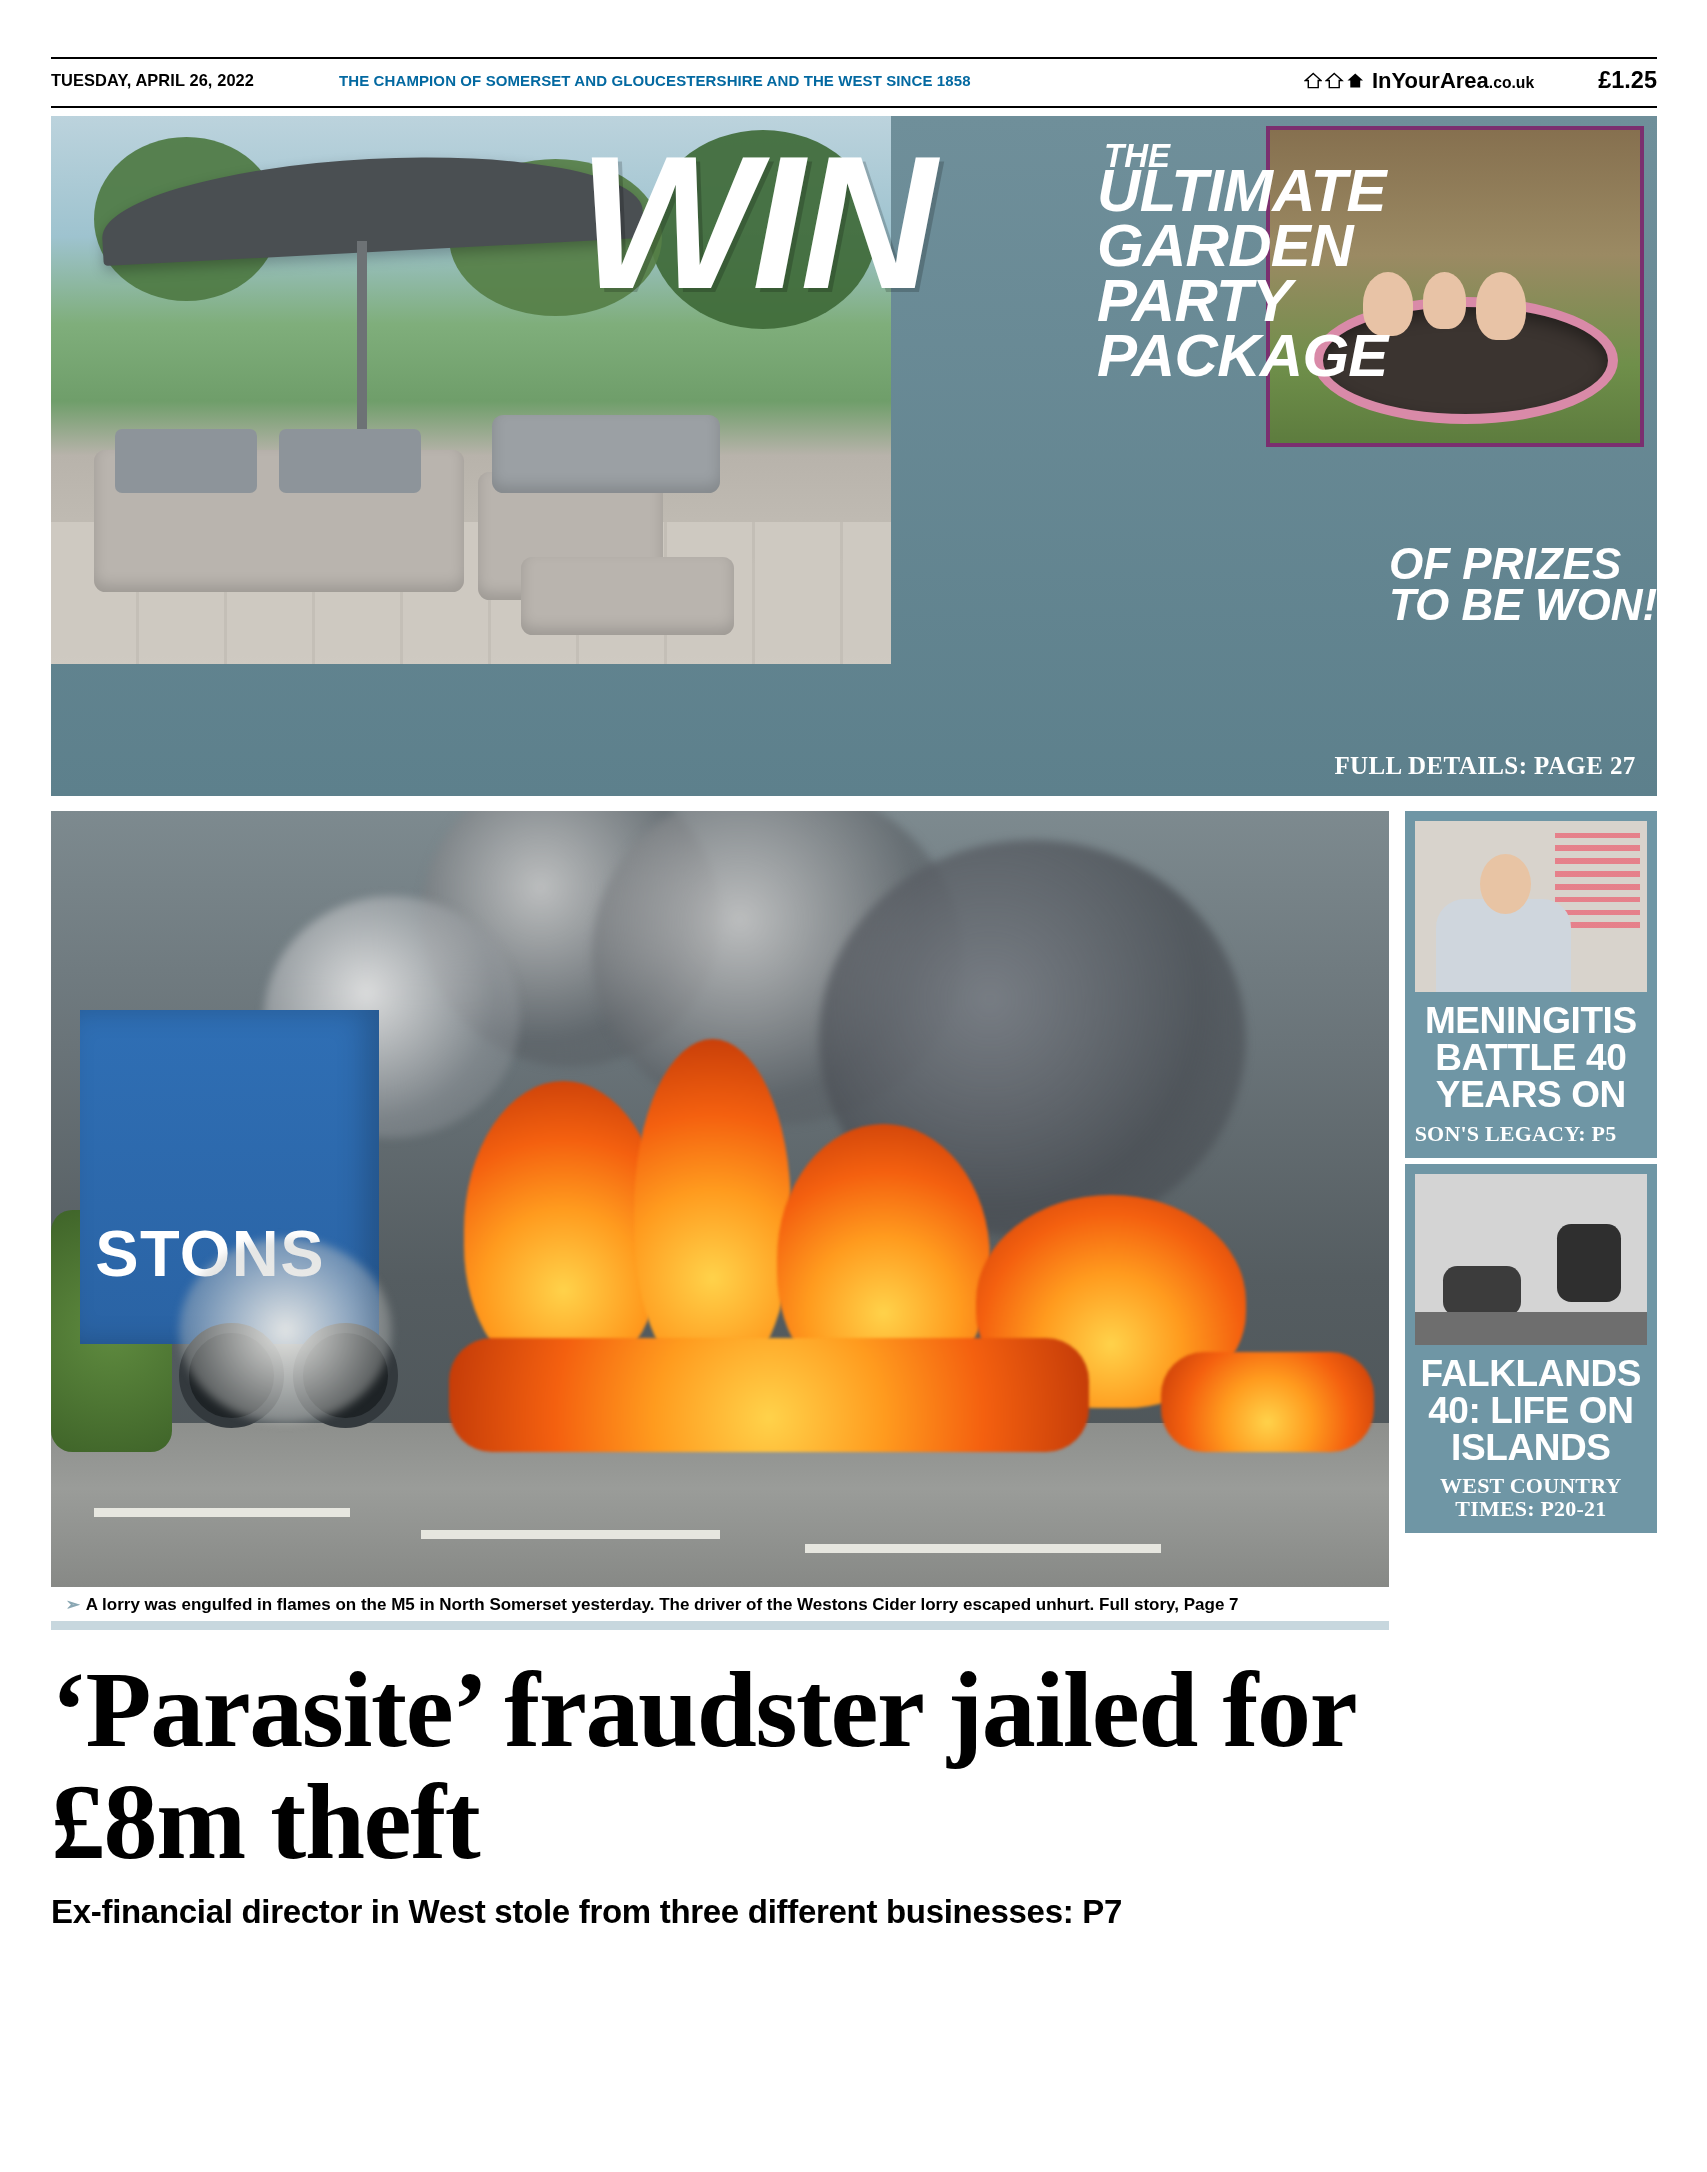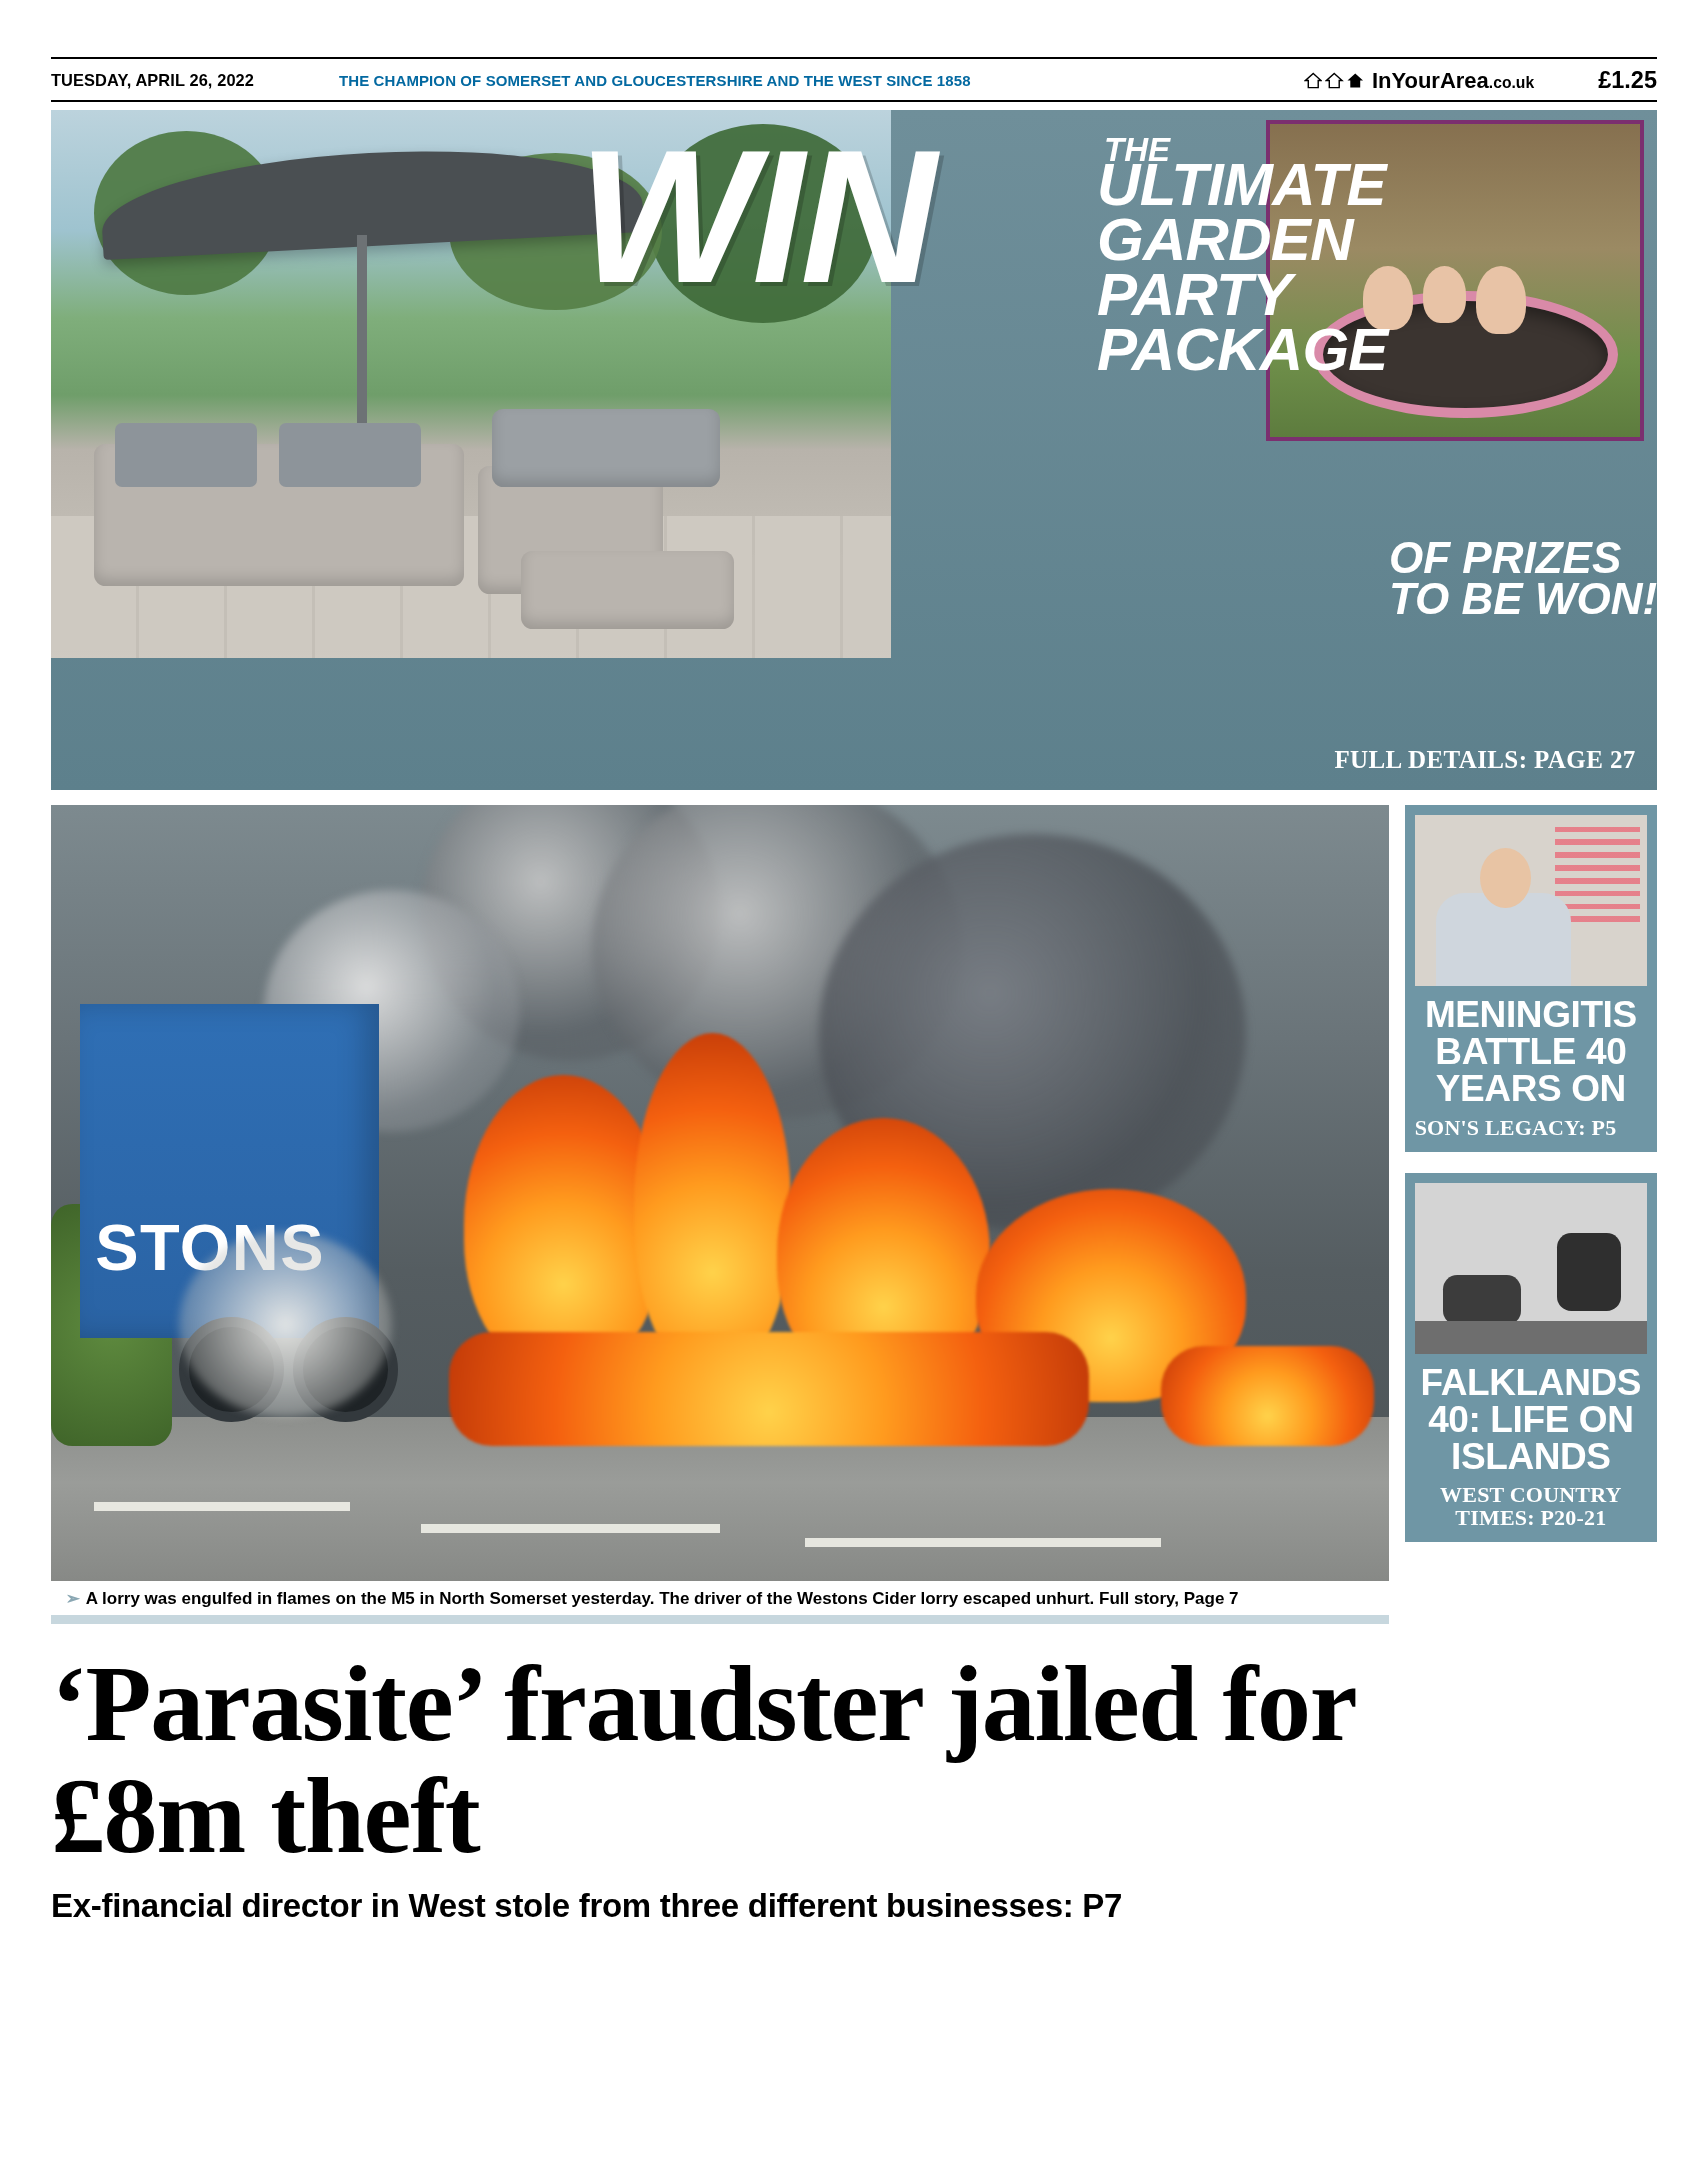--- a/index.html
+++ b/index.html
@@ -40,21 +40,21 @@
   .masthead-rule {
     height: 2.1px;
     background: #000000;
     margin-top: 12.8px;
   }
   .masthead-sub {
     display: flex;
     align-items: center;
     justify-content: center;
     padding-top: 8.5px;
-    padding-bottom: 6px;
+    padding-bottom: 12px;
   }
   .masthead-date {
     font-family: "Liberation Sans", sans-serif;
     font-weight: bold;
     font-size: 16.4px;
     letter-spacing: 0.1px;
     color: #000;
     white-space: nowrap;
     flex: 0 0 auto;
   }
@@ -257,21 +257,21 @@
     gap: 15.7px;
     margin-top: 15.7px;
   }
   .left-col {
     width: 1338px;
   }
   .right-col {
     width: 269px;
     display: flex;
     flex-direction: column;
-    gap: 21px;
+    gap: 6px;
   }
 
   
   .lead-photo {
     position: relative;
     width: 1338px;
     height: 776px;
     overflow: hidden;
     background: linear-gradient(180deg,#7d8a8f 0%, #6a7479 30%, #555d61 60%, #4a5154 100%);
   }

